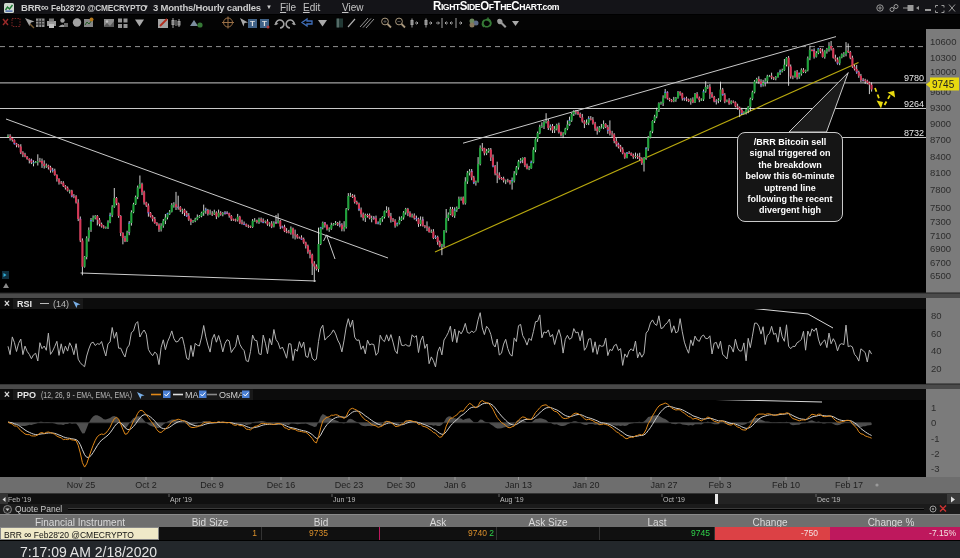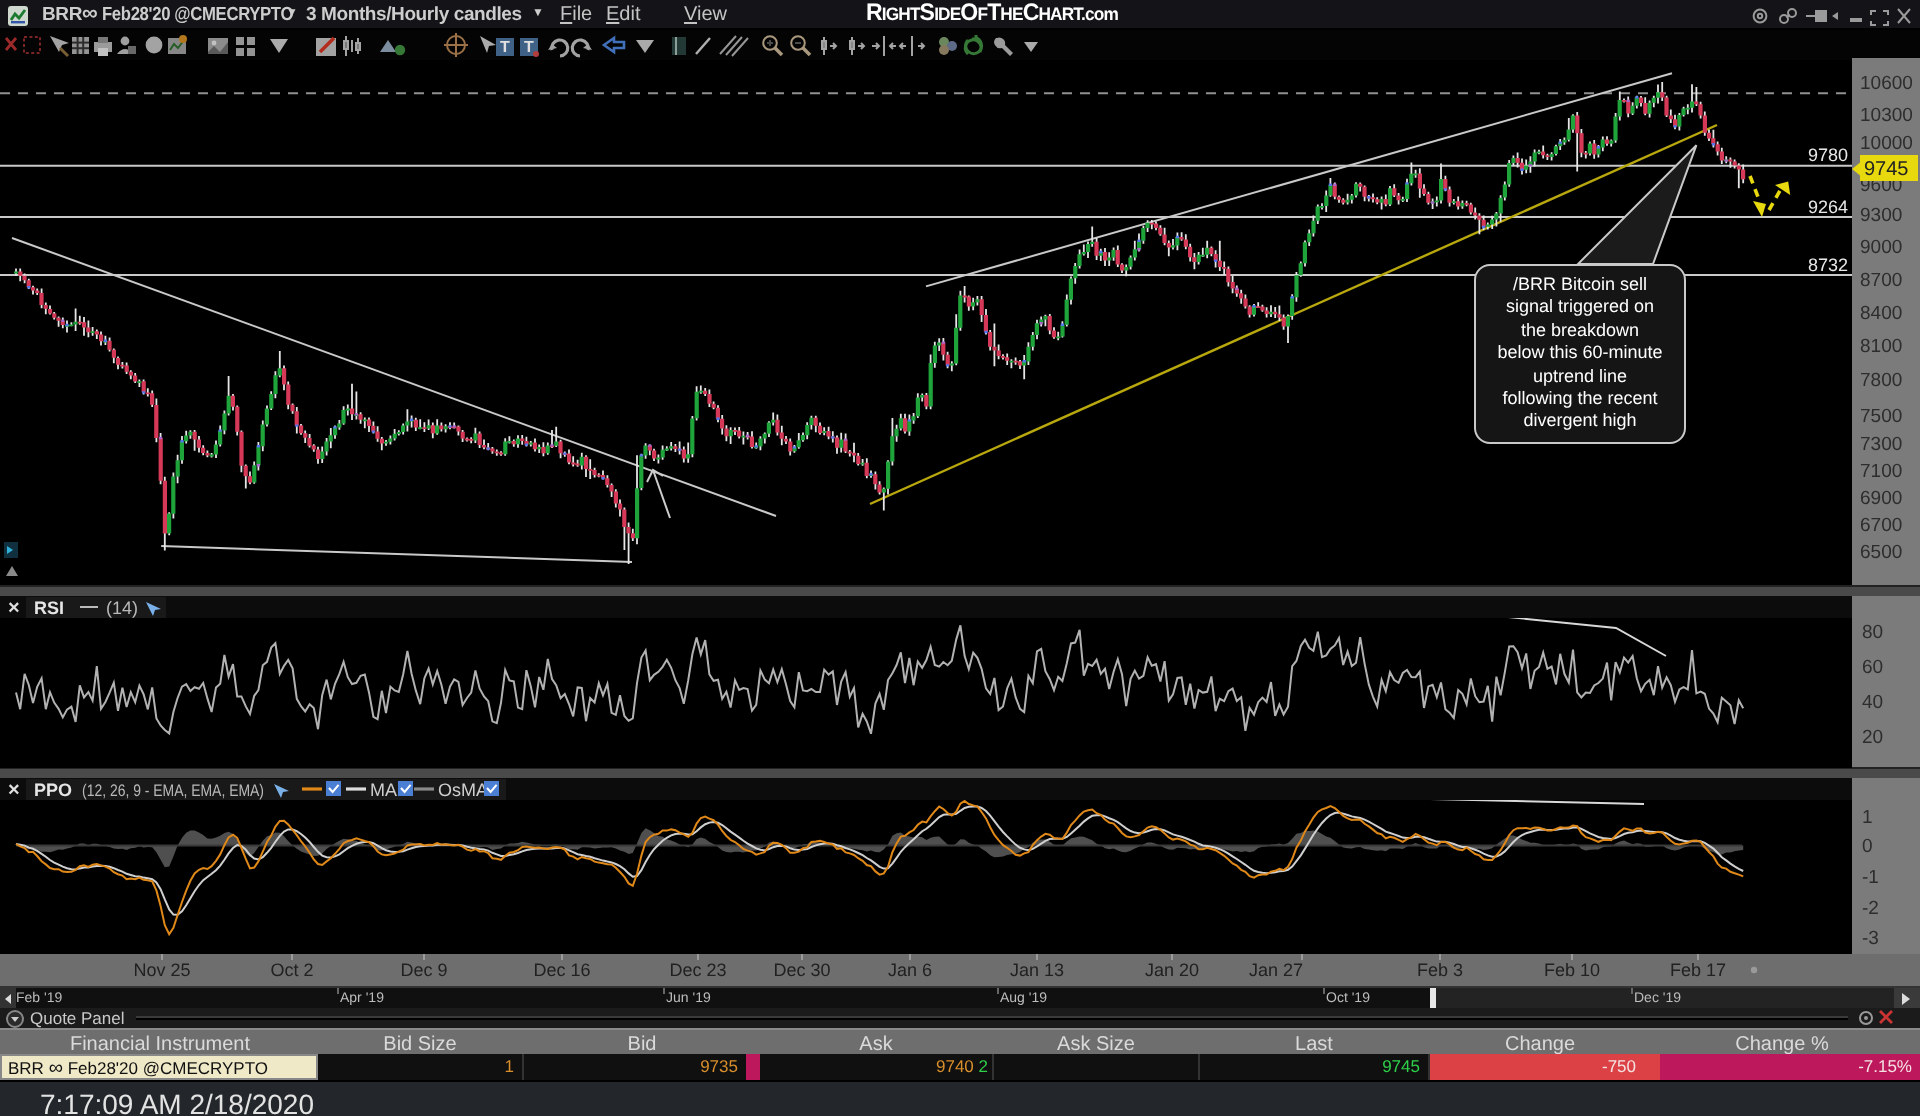--- a/index.html
+++ b/index.html
@@ -294,26 +294,26 @@
 <div class="abs" style="left:0;top:477px;width:960px;height:16px">
 <span class="dlbl" style="left:81px">Nov 25</span>
 <span class="dlbl" style="left:146px">Oct 2</span>
 <span class="dlbl" style="left:212px">Dec 9</span>
 <span class="dlbl" style="left:281px">Dec 16</span>
 <span class="dlbl" style="left:349px">Dec 23</span>
 <span class="dlbl" style="left:401px">Dec 30</span>
 <span class="dlbl" style="left:455px">Jan 6</span>
 <span class="dlbl" style="left:518.5px">Jan 13</span>
 <span class="dlbl" style="left:586px">Jan 20</span>
-<span class="dlbl" style="left:638px">Jan 27</span>
+<span class="dlbl" style="left:664px">Jan 27</span>
 <span class="dlbl" style="left:720px">Feb 3</span>
 <span class="dlbl" style="left:786px">Feb 10</span>
 <span class="dlbl" style="left:849px">Feb 17</span>
 </div>
-<div class="abs" style="left:737px;top:132px;width:106px;height:90px;background:#151515;border:1.5px solid #c9c9c9;border-radius:8px;color:#fff;font-size:9px;font-weight:normal;text-align:center;line-height:11.4px;padding-top:4px">/BRR Bitcoin sell<br>signal triggered on<br>the breakdown<br>below this 60-minute<br>uptrend line<br>following the recent<br>divergent high</div>
+<div class="abs" style="left:737px;top:132px;width:106px;height:90px;background:#151515;border:1.5px solid #c9c9c9;border-radius:8px;color:#fff;font-size:9px;font-weight:bold;text-align:center;line-height:11.4px;padding-top:4px">/BRR Bitcoin sell<br>signal triggered on<br>the breakdown<br>below this 60-minute<br>uptrend line<br>following the recent<br>divergent high</div>
 <div class="abs" style="left:0;top:493px;width:960px;height:11px;background:#101010;border-top:1px solid #333">
 <div class="abs" style="left:718px;top:0;width:229px;height:11px;background:#232323"></div>
 <div class="abs" style="left:715px;top:0;width:3px;height:11px;background:#e8e8e8"></div>
 <span class="nav" style="left:8px">Feb '19</span>
 <span class="nav" style="left:170px">Apr '19</span>
 <span class="nav" style="left:333px">Jun '19</span>
 <span class="nav" style="left:500px">Aug '19</span>
 <span class="nav" style="left:663px">Oct '19</span>
 <span class="nav" style="left:817px">Dec '19</span>
 <svg class="abs" style="left:0;top:0" width="960" height="11">
@@ -347,21 +347,21 @@
 <span class="qh" style="left:321px">Bid</span>
 <span class="qh" style="left:438px">Ask</span>
 <span class="qh" style="left:548px">Ask Size</span>
 <span class="qh" style="left:657px">Last</span>
 <span class="qh" style="left:770px">Change</span>
 <span class="qh" style="left:891px">Change %</span>
 </div>
 <div class="abs" style="left:0;top:526.5px;width:960px;height:13px;background:#101010">
 <div class="cell" style="left:0;width:159px;background:#efe9c8;color:#111;padding-left:3px;border:1px solid #888">BRR <span style="font-size:10px">∞</span> Feb28'20 @CMECRYPTO</div>
 <div class="cell" style="left:159px;width:103px;color:#d98f2b;text-align:right;padding-right:4px;border-right:1px solid #333">1</div>
-<div class="cell" style="left:262px;width:118px;color:#d98f2b;text-align:right;padding-right:4px;border-right:7px solid #be185d">9735</div>
+<div class="cell" style="left:262px;width:118px;color:#d98f2b;text-align:center;padding-right:4px;border-right:1px solid #be185d">9735</div>
 <div class="cell" style="left:380px;width:117px;color:#d98f2b;text-align:right;padding-right:2px;border-right:1px solid #333">9740 <span style="color:#2fd14a">2</span></div>
 <div class="cell" style="left:497px;width:103px;border-right:1px solid #333"></div>
 <div class="cell" style="left:600px;width:115px;color:#2fd14a;text-align:right;padding-right:4px;border-right:1px solid #333">9745</div>
 <div class="cell" style="left:715px;width:115px;background:#dc4145;color:#f4e2e2;text-align:right;padding-right:12px">-750</div>
 <div class="cell" style="left:830px;width:130px;background:#be185d;color:#f4e2e2;text-align:right;padding-right:4px">-7.15%</div>
 </div>
 <div class="abs" style="left:0;top:541px;width:960px;height:17px;background:#23272b">
 <span class="abs" style="left:20px;top:3px;color:#e3e3e3;font-size:14px">7:17:09 AM 2/18/2020</span>
 </div>
 </div>

